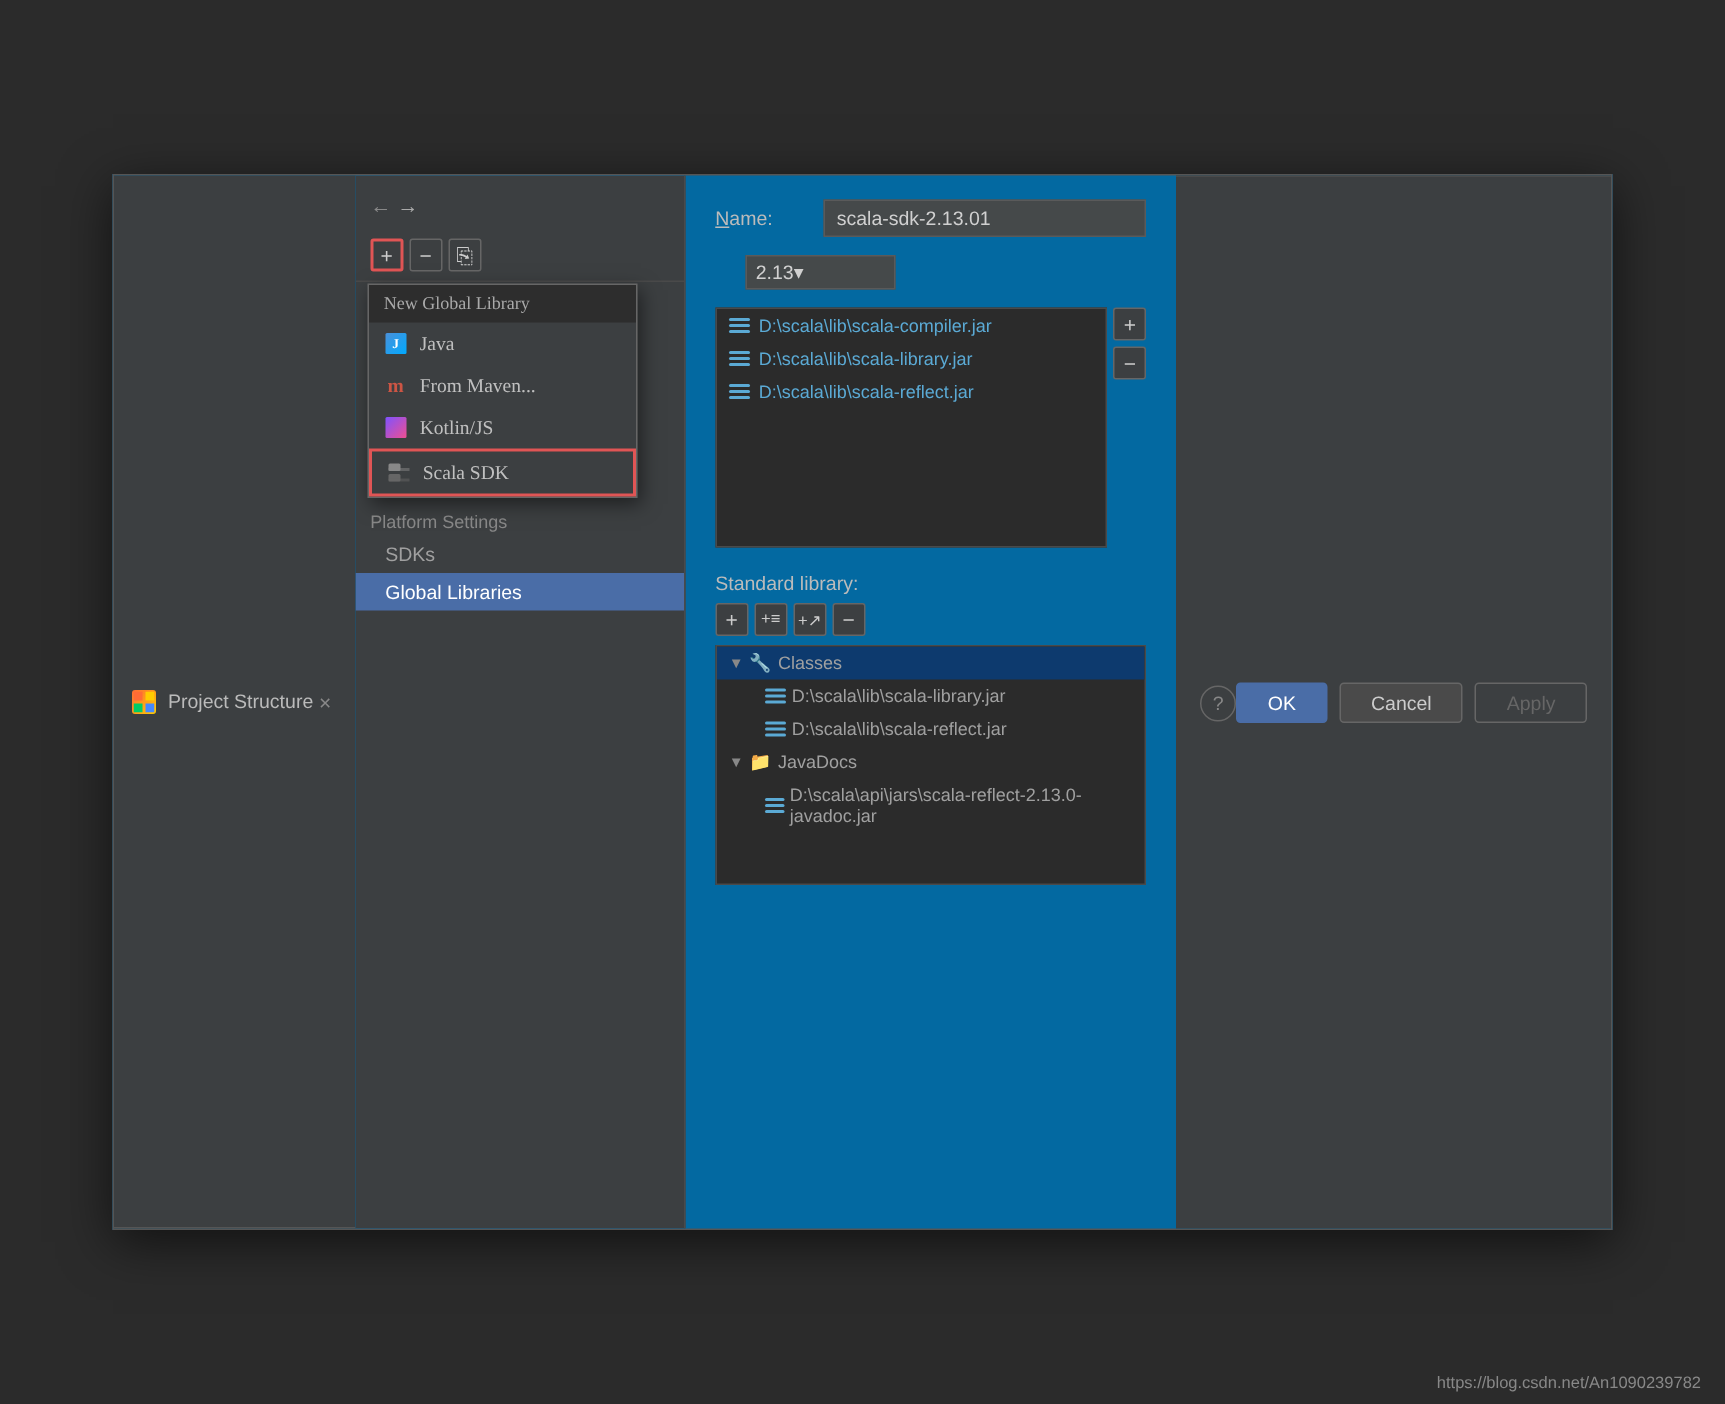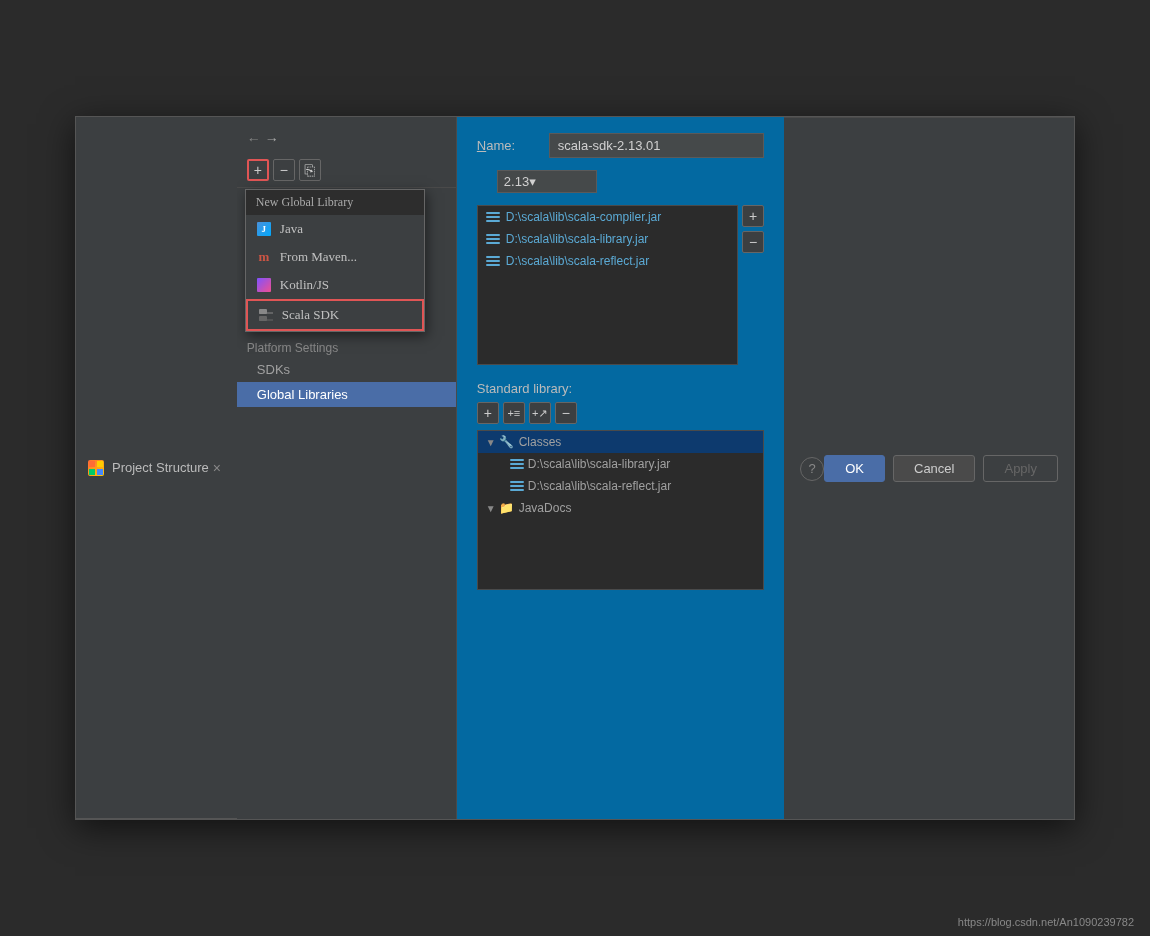--- a/index.html
+++ b/index.html
@@ -536,20 +536,28 @@
               <span>D:\scala\lib\scala-reflect.jar</span>
             </div>
           </div>
 
           <div class="tree-item">
             <span class="tree-arrow">▼</span>
             <span style="color:#c8a040; font-size:12px;">📁</span>
             <span>JavaDocs</span>
           </div>
           <div class="tree-sub">
+            <div class="tree-item">
+              <div class="bar-icon">
+                  <span></span>
+                  <span></span>
+                  <span></span>
+                </div>
+              <span>D:\scala\api\jars\scala-reflect-2.13.0-javadoc.jar</span>
+            </div>
           </div>
         </div>
       </div>
     </div>
   </div>
 
   <div class="bottom-bar">
     <div class="bottom-left">
       <div class="help-btn">?</div>
     </div>

